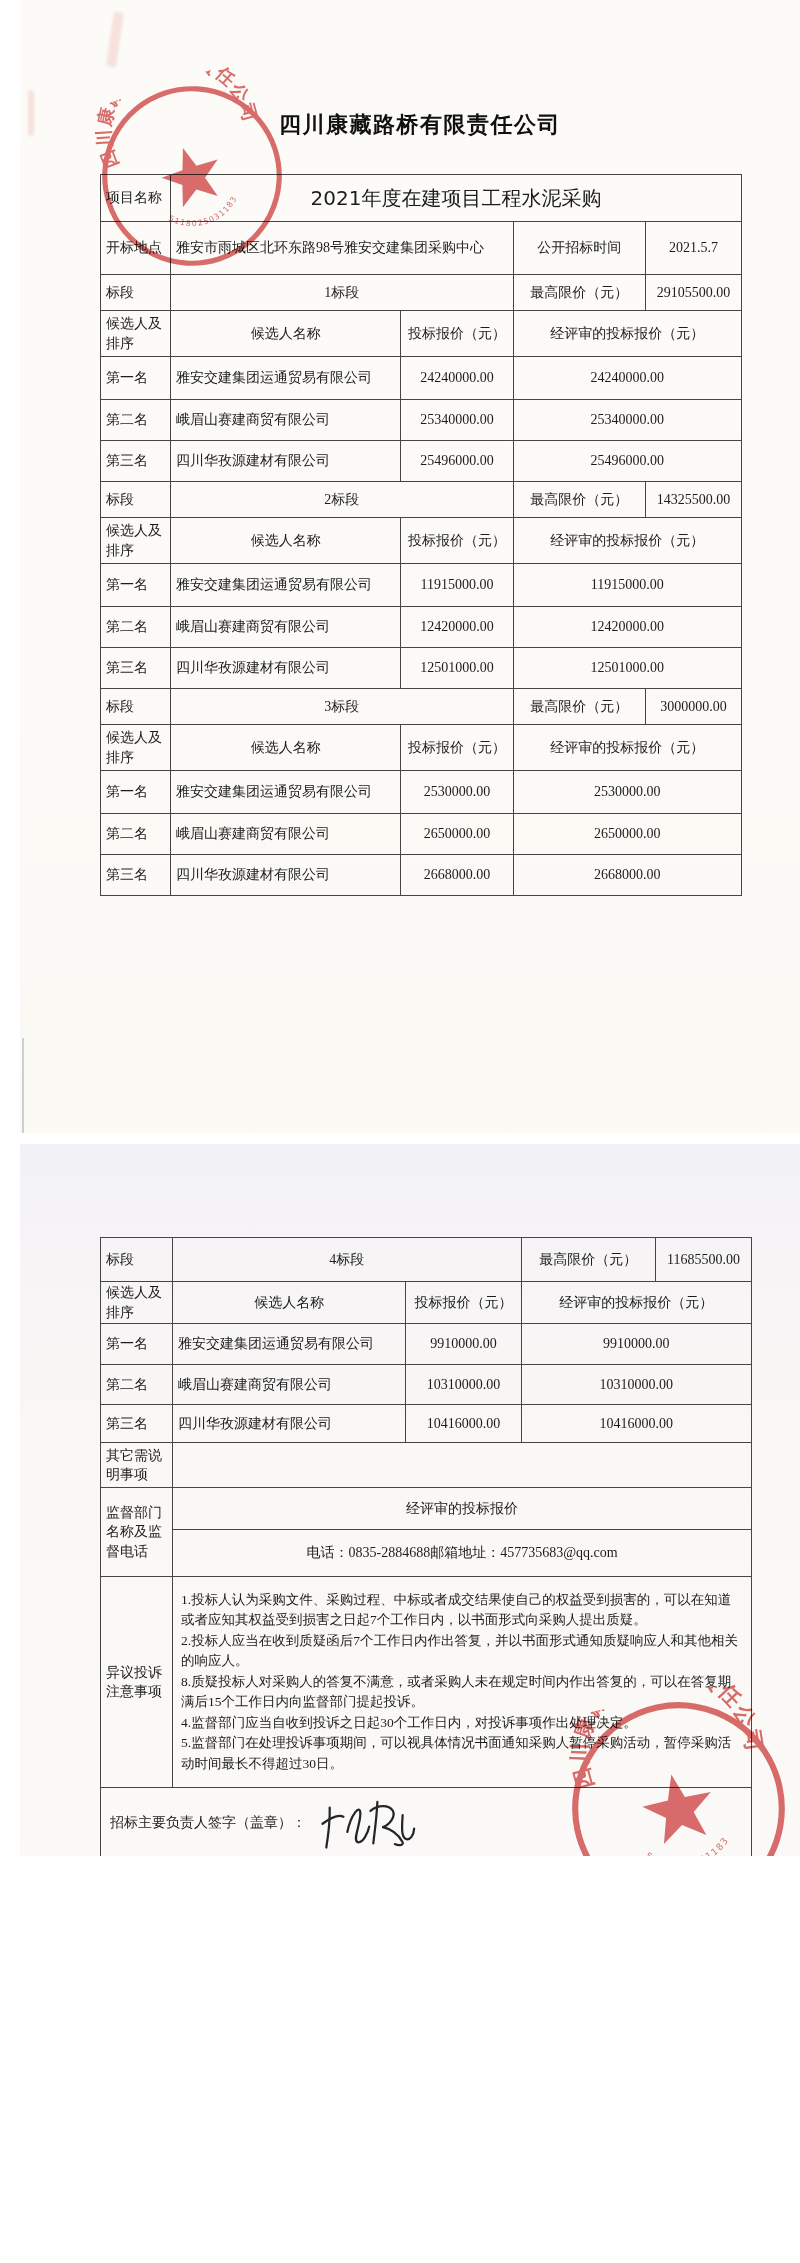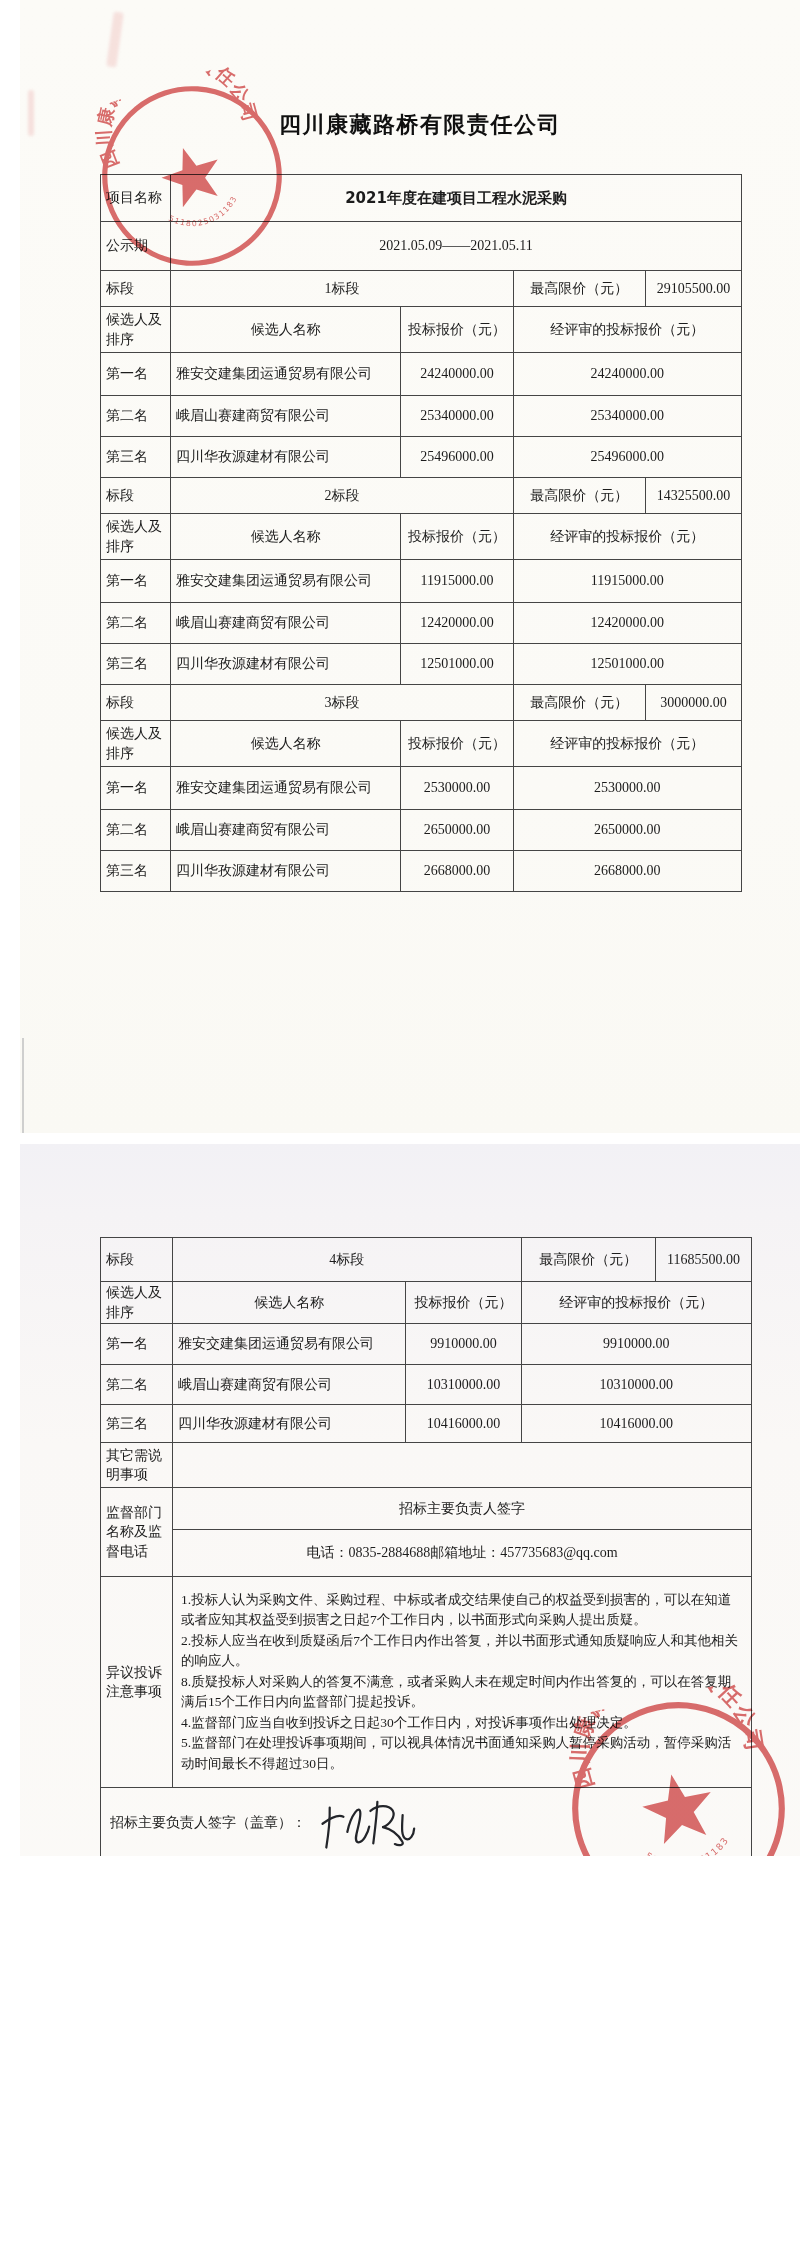--- a/index.html
+++ b/index.html
@@ -15,21 +15,21 @@
   #title1{top:110px;font-size:22px;letter-spacing:1.5px;}
   #title2{top:159px;font-size:19px;letter-spacing:0.5px;}
 
   table.sheet{position:absolute;border-collapse:collapse;table-layout:fixed;background:transparent;}
   #t1{left:80px;top:174px;width:642px;}
   #t2{left:80px;top:1237px;width:652px;}
   td{border:1.6px solid #454545;font-size:14px;color:#1c1c1c;padding:1px 5px;line-height:1.4;
      overflow:hidden;vertical-align:middle;}
   .ctr{text-align:center;}
   .lab{padding-left:5px;}
-  .hei{font-family:"DejaVu Sans","Liberation Sans",sans-serif;font-weight:700;font-size:15px;}
+  .hei{font-family:"DejaVu Sans","Liberation Sans",sans-serif;font-weight:400;font-size:20px;}
   .obj-cell{vertical-align:middle;padding:4px 8px;line-height:1.52;font-size:13.5px;}
   .sig-cell{position:relative;padding-left:9px;font-size:14px;}
   .sig-svg{position:absolute;left:208px;top:6px;}
 
   .stamp{position:absolute;mix-blend-mode:multiply;opacity:0.82;}
   #stamp-top{left:77px;top:81px;width:190px;height:190px;transform:rotate(-18deg);}
   #stamp-bottom{left:546px;top:1696px;width:225px;height:225px;transform:rotate(-12deg);}
 
   .edge-line{position:absolute;left:2px;top:1038px;width:2px;height:95px;background:#cfcfce;}
   .smudge{position:absolute;background:rgba(215,85,85,0.16);filter:blur(1.5px);border-radius:3px;}
@@ -57,23 +57,25 @@
         <col style="width:230px">
         <col style="width:112px">
         <col style="width:132px">
         <col style="width:96px">
       </colgroup>
     <tbody>
         <tr style="height:47px">
       <td class="lab">项目名称</td>
       <td colspan="4" class="ctr hei">2021年度在建项目工程水泥采购</td>
     </tr>
-    <tr style="height:49px">
-      <td class="lab">公示期</td>
-      <td colspan="4" class="ctr">2021.05.09——2021.05.11</td>
+    <tr style="height:53px">
+      <td class="lab">开标地点</td>
+      <td colspan="2">雅安市雨城区北环东路98号雅安交建集团采购中心</td>
+      <td class="ctr">公开招标时间</td>
+      <td class="ctr">2021.5.7</td>
     </tr>
 
     <tr style="height:36px">
       <td class="lab">标段</td>
       <td colspan="2" class="ctr">1标段</td>
       <td class="ctr">最高限价（元）</td>
       <td class="ctr">29105500.00</td>
     </tr>
     <tr style="height:46px">
       <td class="lab">候选人及排序</td>
@@ -202,21 +204,21 @@
       <td>四川华孜源建材有限公司</td>
       <td class="ctr">10416000.00</td>
       <td colspan="2" class="ctr">10416000.00</td>
     </tr>
     <tr style="height:45px">
       <td class="lab">其它需说明事项</td>
       <td colspan="4"></td>
     </tr>
     <tr style="height:42px">
       <td rowspan="2" class="lab">监督部门名称及监督电话</td>
-      <td colspan="4" class="ctr">招标主要负责人签字</td>
+      <td colspan="4" class="ctr">经评审的投标报价</td>
     </tr>
     <tr style="height:47px">
       <td colspan="4" class="ctr">电话：0835-2884688邮箱地址：457735683@qq.com</td>
     </tr>
     <tr style="height:211px">
       <td class="lab">异议投诉注意事项</td>
       <td colspan="4" class="obj-cell">
         <div>1.投标人认为采购文件、采购过程、中标或者成交结果使自己的权益受到损害的，可以在知道或者应知其权益受到损害之日起7个工作日内，以书面形式向采购人提出质疑。</div>
         <div>2.投标人应当在收到质疑函后7个工作日内作出答复，并以书面形式通知质疑响应人和其他相关的响应人。</div>
         <div>8.质疑投标人对采购人的答复不满意，或者采购人未在规定时间内作出答复的，可以在答复期满后15个工作日内向监督部门提起投诉。</div>

